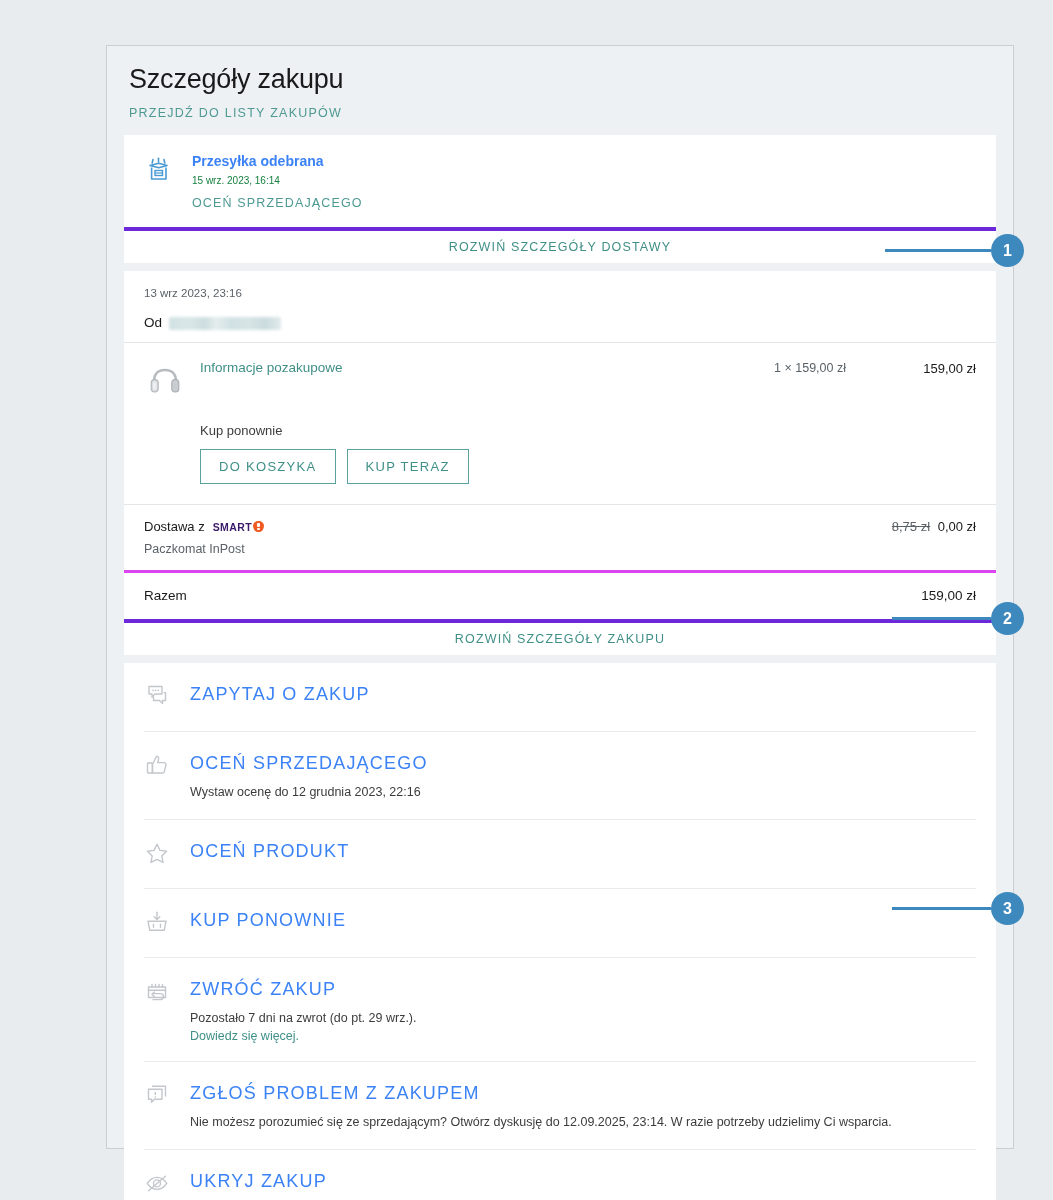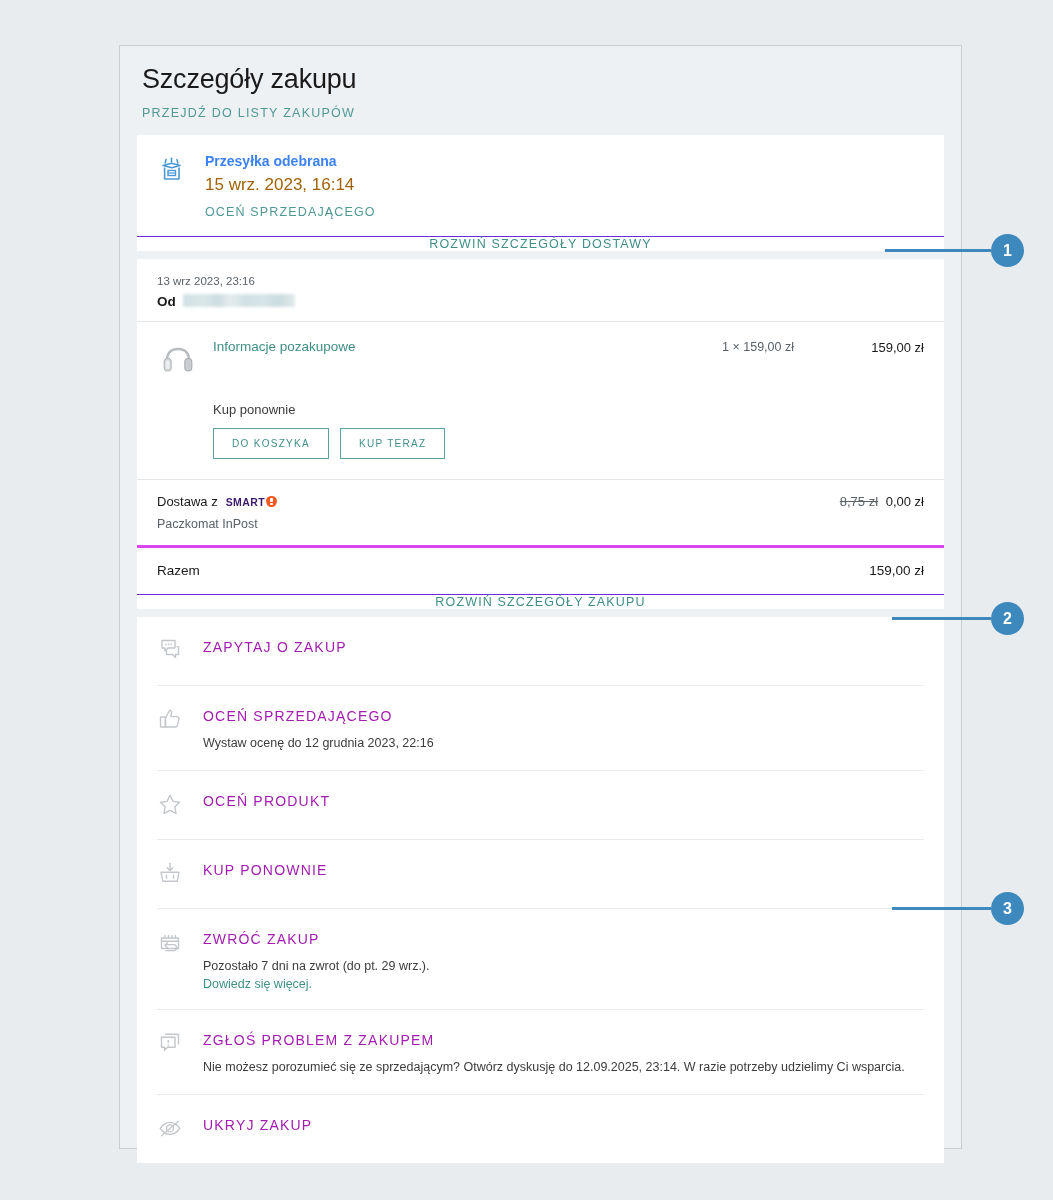--- a/index.html
+++ b/index.html
@@ -9,23 +9,23 @@
     height: 1200px;
     background: #e8ecef;
     font-family: "Liberation Sans", sans-serif;
     overflow: hidden;
     position: relative;
   }
 
   
   .page-card {
     position: absolute;
-    left: 119px;
+    left: 106px;
     top: 45px;
-    width: 843px;
+    width: 908px;
     height: 1104px;
     background: #eef1f4;
     border: 1px solid #c9ced3;
   }
 
   .page-head {
     padding: 18px 22px 14px 22px;
   }
   .page-title {
     font-size: 27px;
@@ -62,60 +62,60 @@
     margin-right: 14px;
     padding-top: 2px;
   }
   .status-text { flex: 1; }
   .status-title {
     font-size: 14px;
     font-weight: bold;
     color: #3b82f6;
   }
   .status-date {
-    font-size: 17px;
-    color: #a16207;
+    font-size: 10px;
+    color: #15803d;
     margin-top: 6px;
   }
   .status-action {
     display: inline-block;
     margin-top: 10px;
     font-size: 12.5px;
     letter-spacing: 1.15px;
     color: #4e9a93;
     cursor: pointer;
   }
 
   
   .expand-strip {
-    border-top: 1px solid #6d28d9;
+    border-top: 4px solid #6d28d9;
     text-align: center;
-    padding: 0 0;
+    padding: 9px 0;
     font-size: 12.5px;
     letter-spacing: 1.15px;
     color: #3f8f87;
     cursor: pointer;
     background: #ffffff;
   }
 
   
   .order-head {
     padding: 16px 20px 12px 20px;
   }
   .order-date {
     font-size: 11.5px;
     color: #5a6268;
   }
   .order-from {
     font-size: 13.5px;
-    font-weight: bold;
+    font-weight: normal;
     color: #1a1a1a;
-    margin-top: 7px;
-    display: flex;
-    align-items: flex-start;
+    margin-top: 16px;
+    display: flex;
+    align-items: flex-end;
   }
   .redacted {
     display: inline-block;
     width: 112px;
     height: 13px;
     margin-left: 7px;
     border-radius: 2px;
     background: linear-gradient(90deg,
       #cfe0e2 0%, #d8e6e7 18%, #cadcde 32%, #e4eced 42%,
       #cfe0e2 55%, #d4e3e4 72%, #c8dadd 86%, #dfe9ea 100%);
@@ -166,21 +166,21 @@
   .rebuy-label {
     font-size: 13px;
     color: #3c3c3c;
     margin-bottom: 11px;
   }
   .btn-row { display: flex; gap: 11px; }
   .btn-outline {
     border: 1px solid #5aa39c;
     background: #ffffff;
     color: #3f8f87;
-    font-size: 10px;
+    font-size: 13px;
     letter-spacing: 1.3px;
     font-family: inherit;
     padding: 9px 18px;
     cursor: pointer;
   }
 
   .ship-row {
     border-top: 1px solid #e3e6e9;
     padding: 14px 20px 14px 20px;
     display: flex;
@@ -265,23 +265,23 @@
   }
   .action-item:first-child { border-top: none; }
   .action-icon {
     width: 30px;
     flex: 0 0 30px;
     margin-right: 16px;
     padding-top: 1px;
   }
   .action-body { flex: 1; padding-top: 2px; }
   .action-label {
-    font-size: 14px;
+    font-size: 18px;
     letter-spacing: 1.2px;
-    color: #a21caf;
+    color: #3b82f6;
     cursor: pointer;
   }
   .action-note {
     font-size: 12.5px;
     color: #3c3c3c;
     margin-top: 9px;
     line-height: 1.45;
   }
   .action-note-link {
     display: block;

